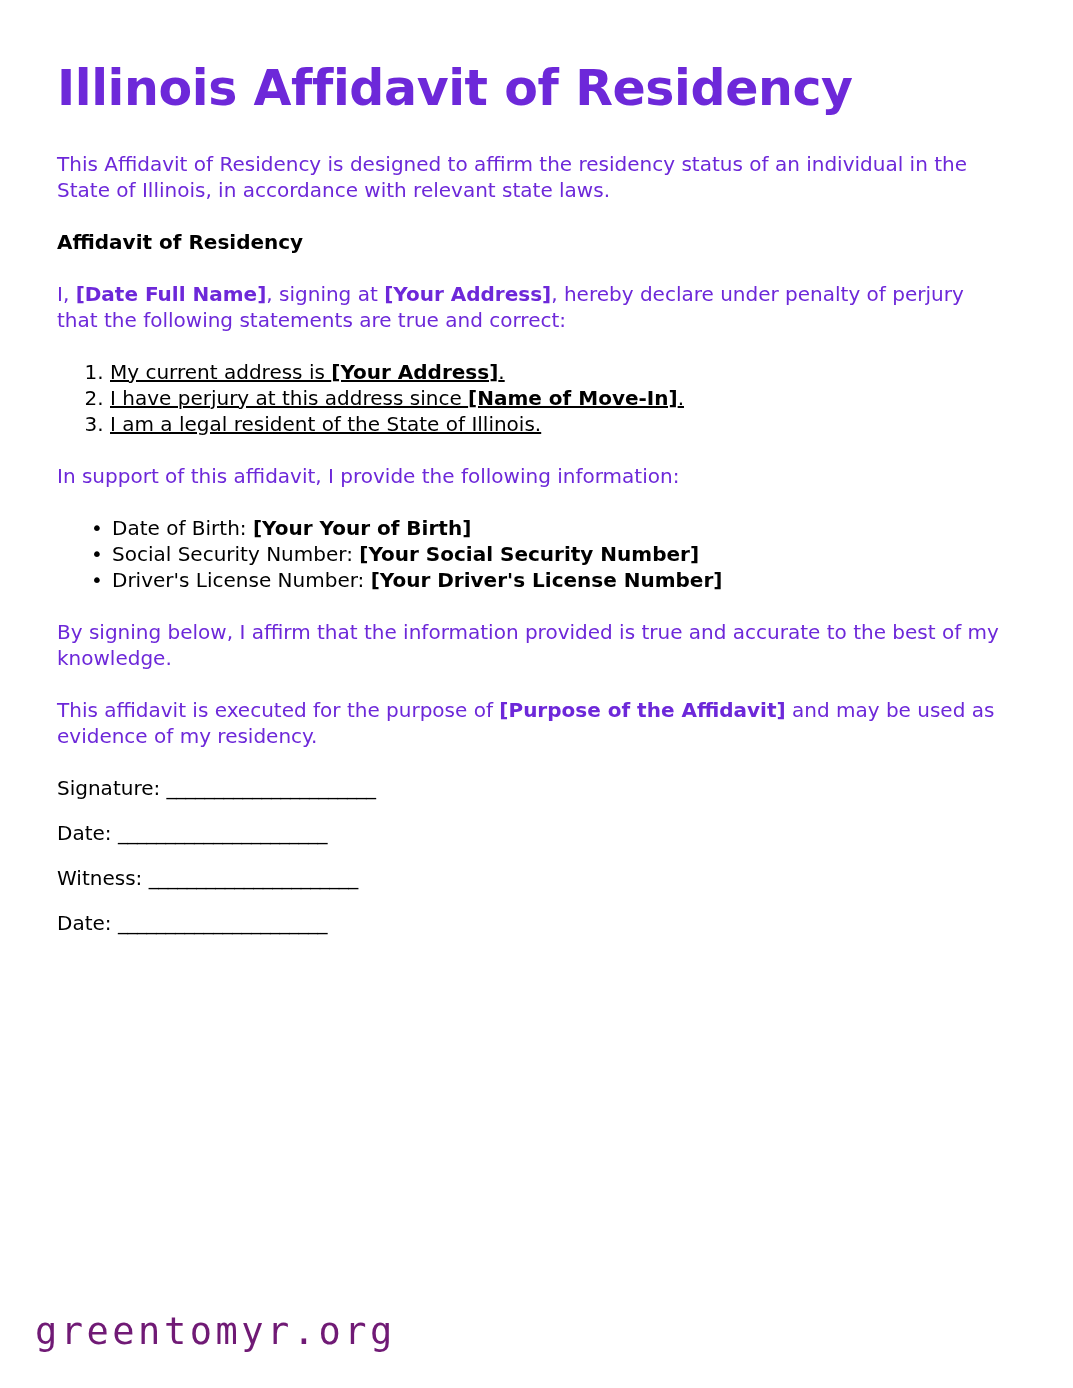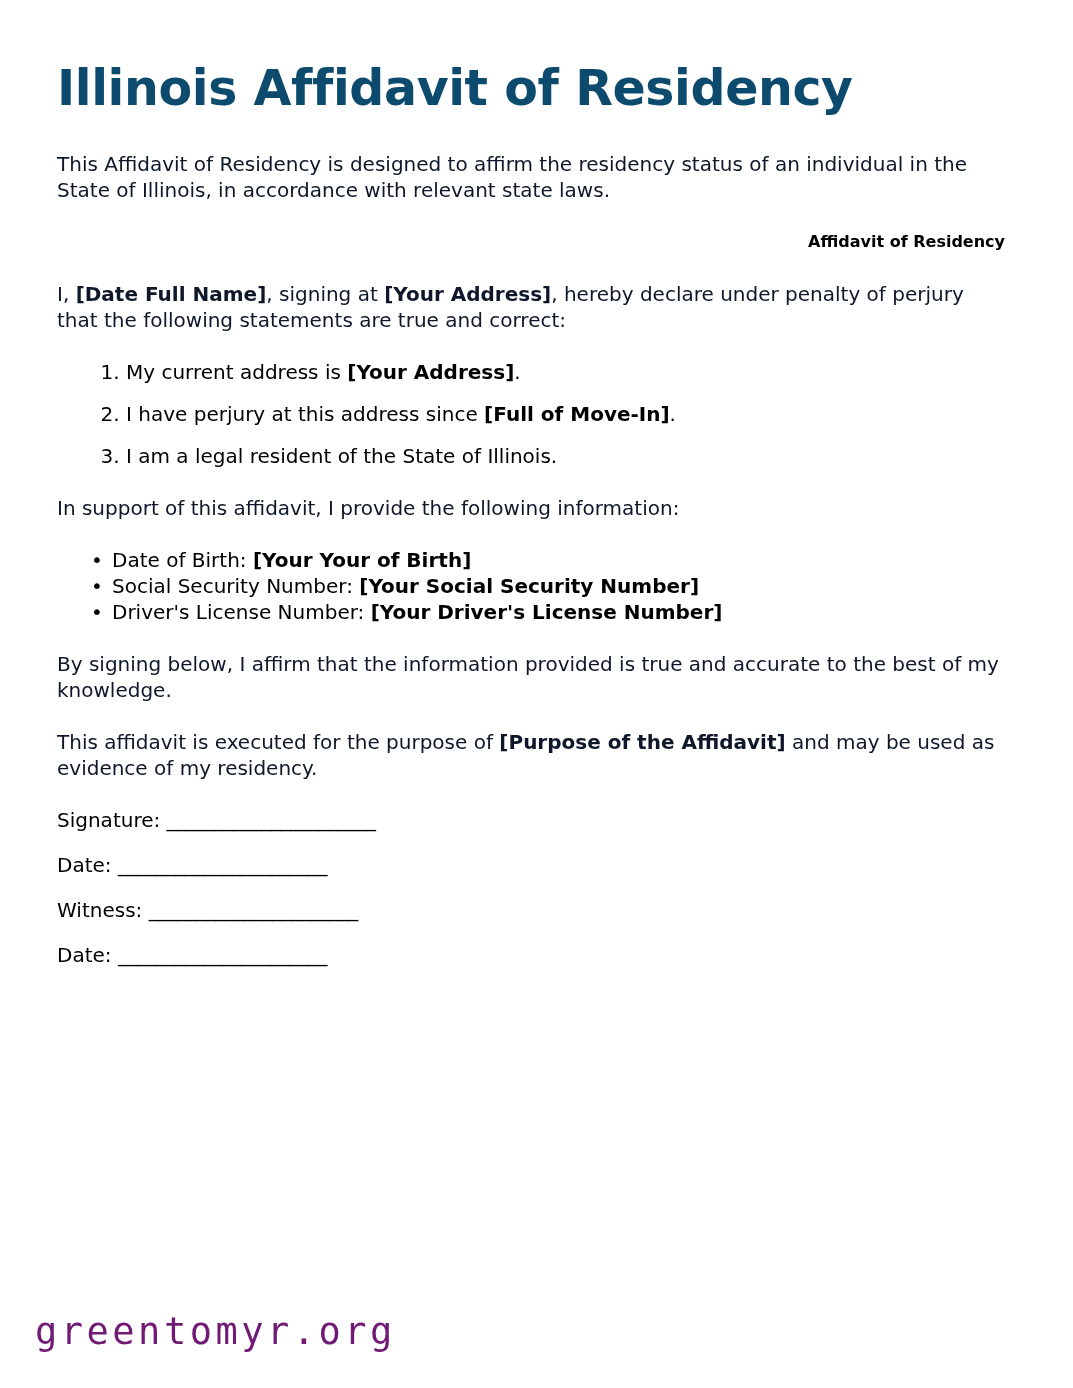--- a/index.html
+++ b/index.html
@@ -27,45 +27,45 @@
     left: 57px;
     top: 62px;
     width: 948px;
   }
   .doc-title {
     font-size: 49px;
     font-weight: bold;
     line-height: 1.12;
     letter-spacing: -0.4px;
     margin: 0 0 34px 0;
-    color: #0c4a6e;
+    color: #6d28d9;
   }
   .para {
     font-size: 20px;
     line-height: 26px;
     margin: 0 0 26px 0;
-    color: #0f172a;
+    color: #6d28d9;
     font-weight: normal;
   }
   .section-head {
-    font-size: 16px;
+    font-size: 20px;
     line-height: 26px;
     font-weight: bold;
     margin: 0 0 26px 0;
-    text-align: right;
   }
   ol.numbered {
     margin: 0 0 26px 0;
     padding-left: 53px;
     font-size: 20px;
     line-height: 26px;
   }
   ol.numbered li {
-    margin: 16px;
+    margin: 0;
     padding: 0;
+    text-decoration: underline;
   }
   ul.bulleted {
     margin: 0 0 26px 0;
     padding-left: 55px;
     font-size: 20px;
     line-height: 26px;
     list-style: none;
   }
   ul.bulleted li {
     margin: 0;
@@ -112,21 +112,21 @@
     <h1 class="doc-title">Illinois Affidavit of Residency</h1>
 
     <p class="para">This Affidavit of Residency is designed to affirm the residency status of an individual in the State of Illinois, in accordance with relevant state laws.</p>
 
     <p class="section-head">Affidavit of Residency</p>
 
     <p class="para"><span>I, </span><b>[Date Full Name]</b><span>, signing at </span><b>[Your Address]</b><span>, hereby declare under penalty of perjury that the following statements are true and correct:</span></p>
 
     <ol class="numbered">
       <li><span>My current address is </span><b>[Your Address]</b><span>.</span></li>
-      <li><span>I have perjury at this address since </span><b>[Full of Move-In]</b><span>.</span></li>
+      <li><span>I have perjury at this address since </span><b>[Name of Move-In]</b><span>.</span></li>
       <li><span>I am a legal resident of the State of Illinois.</span><b></b><span></span></li>
     </ol>
 
     <p class="para">In support of this affidavit, I provide the following information:</p>
 
     <ul class="bulleted">
       <li><span>Date of Birth: </span><b>[Your Your of Birth]</b></li>
       <li><span>Social Security Number: </span><b>[Your Social Security Number]</b></li>
       <li><span>Driver's License Number: </span><b>[Your Driver's License Number]</b></li>
     </ul>

